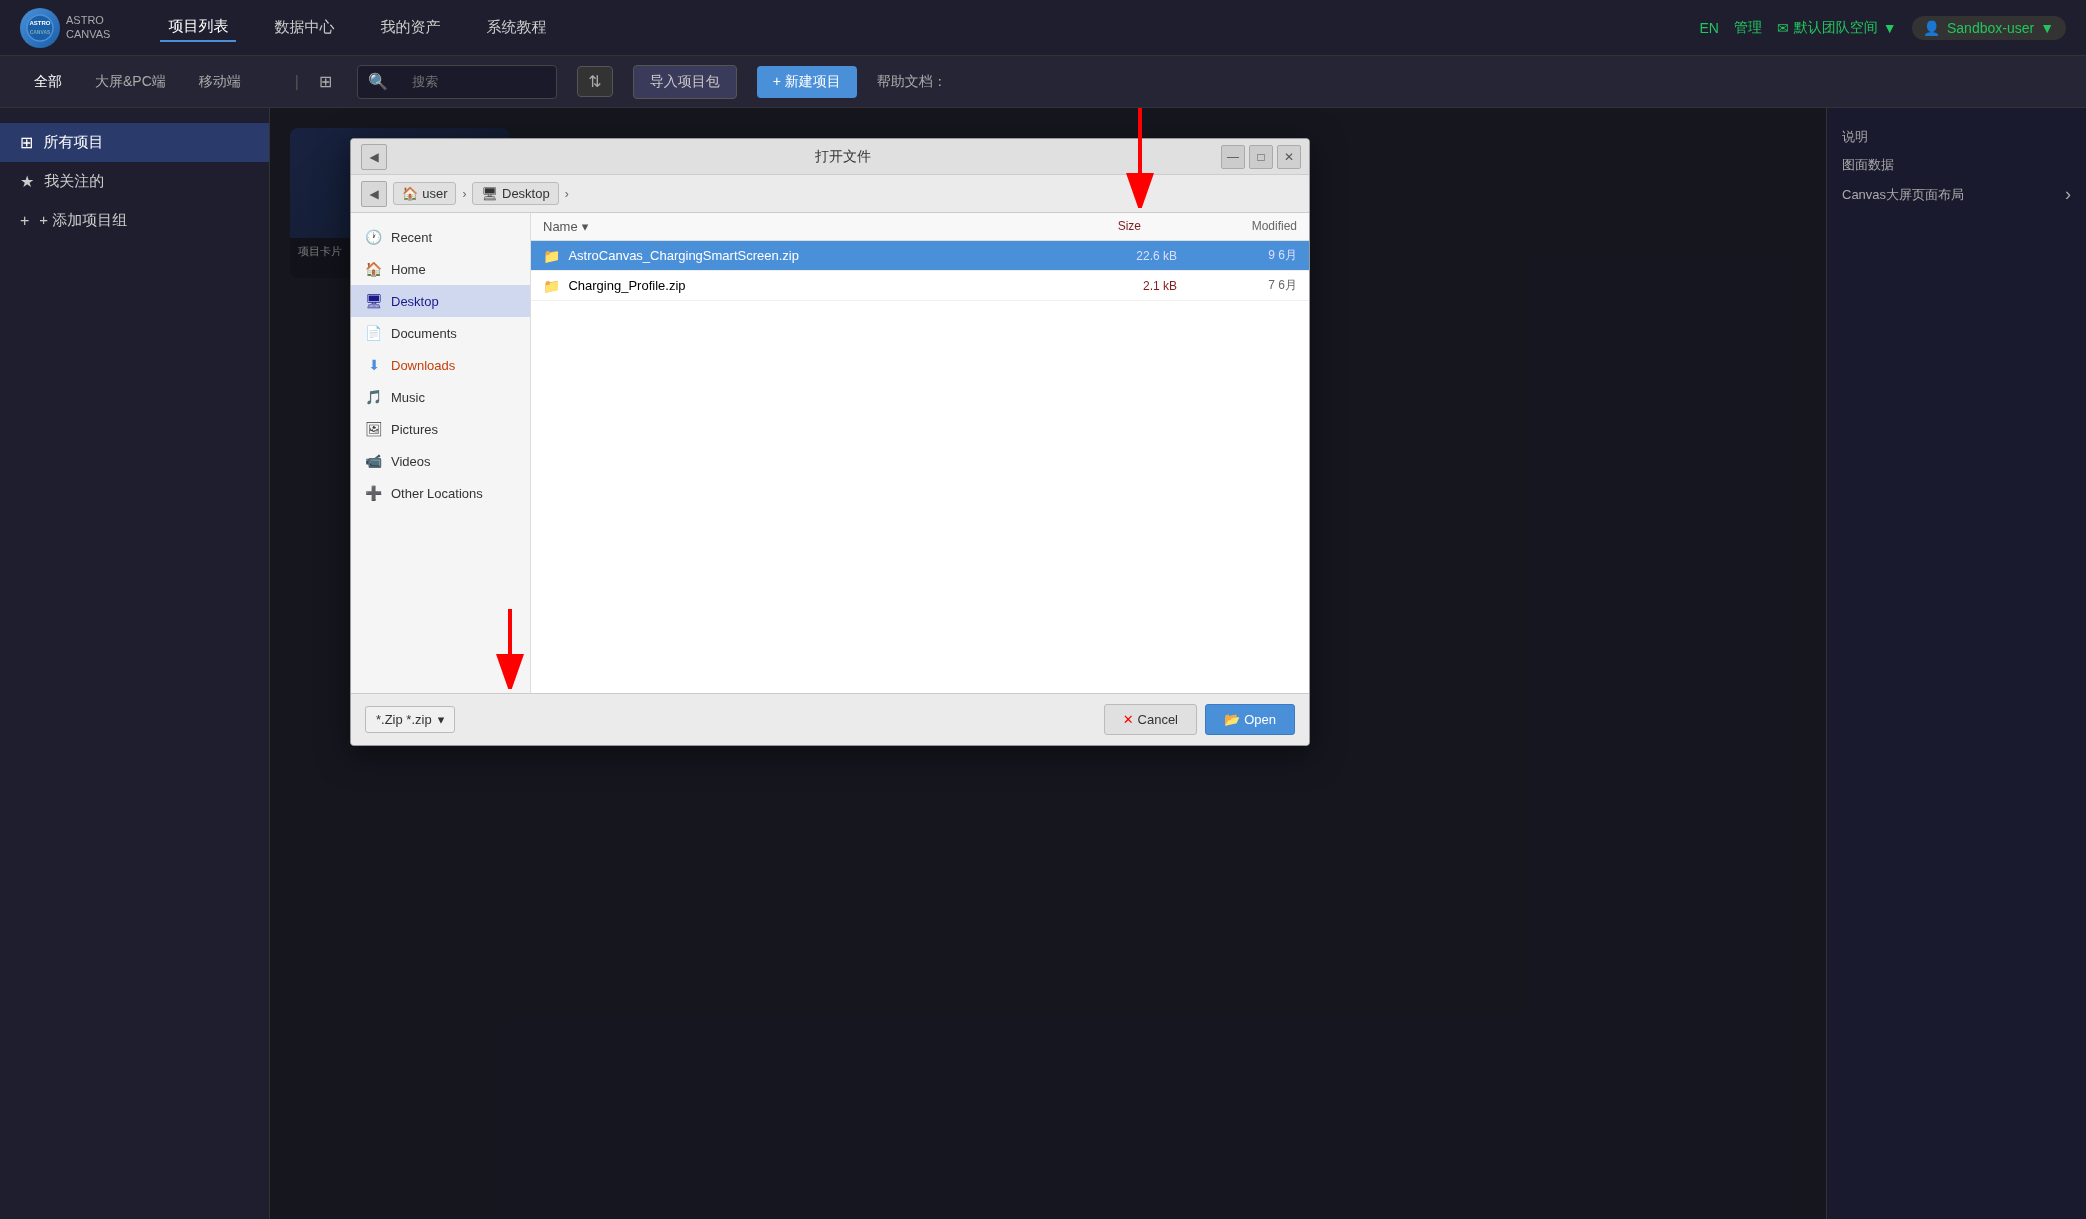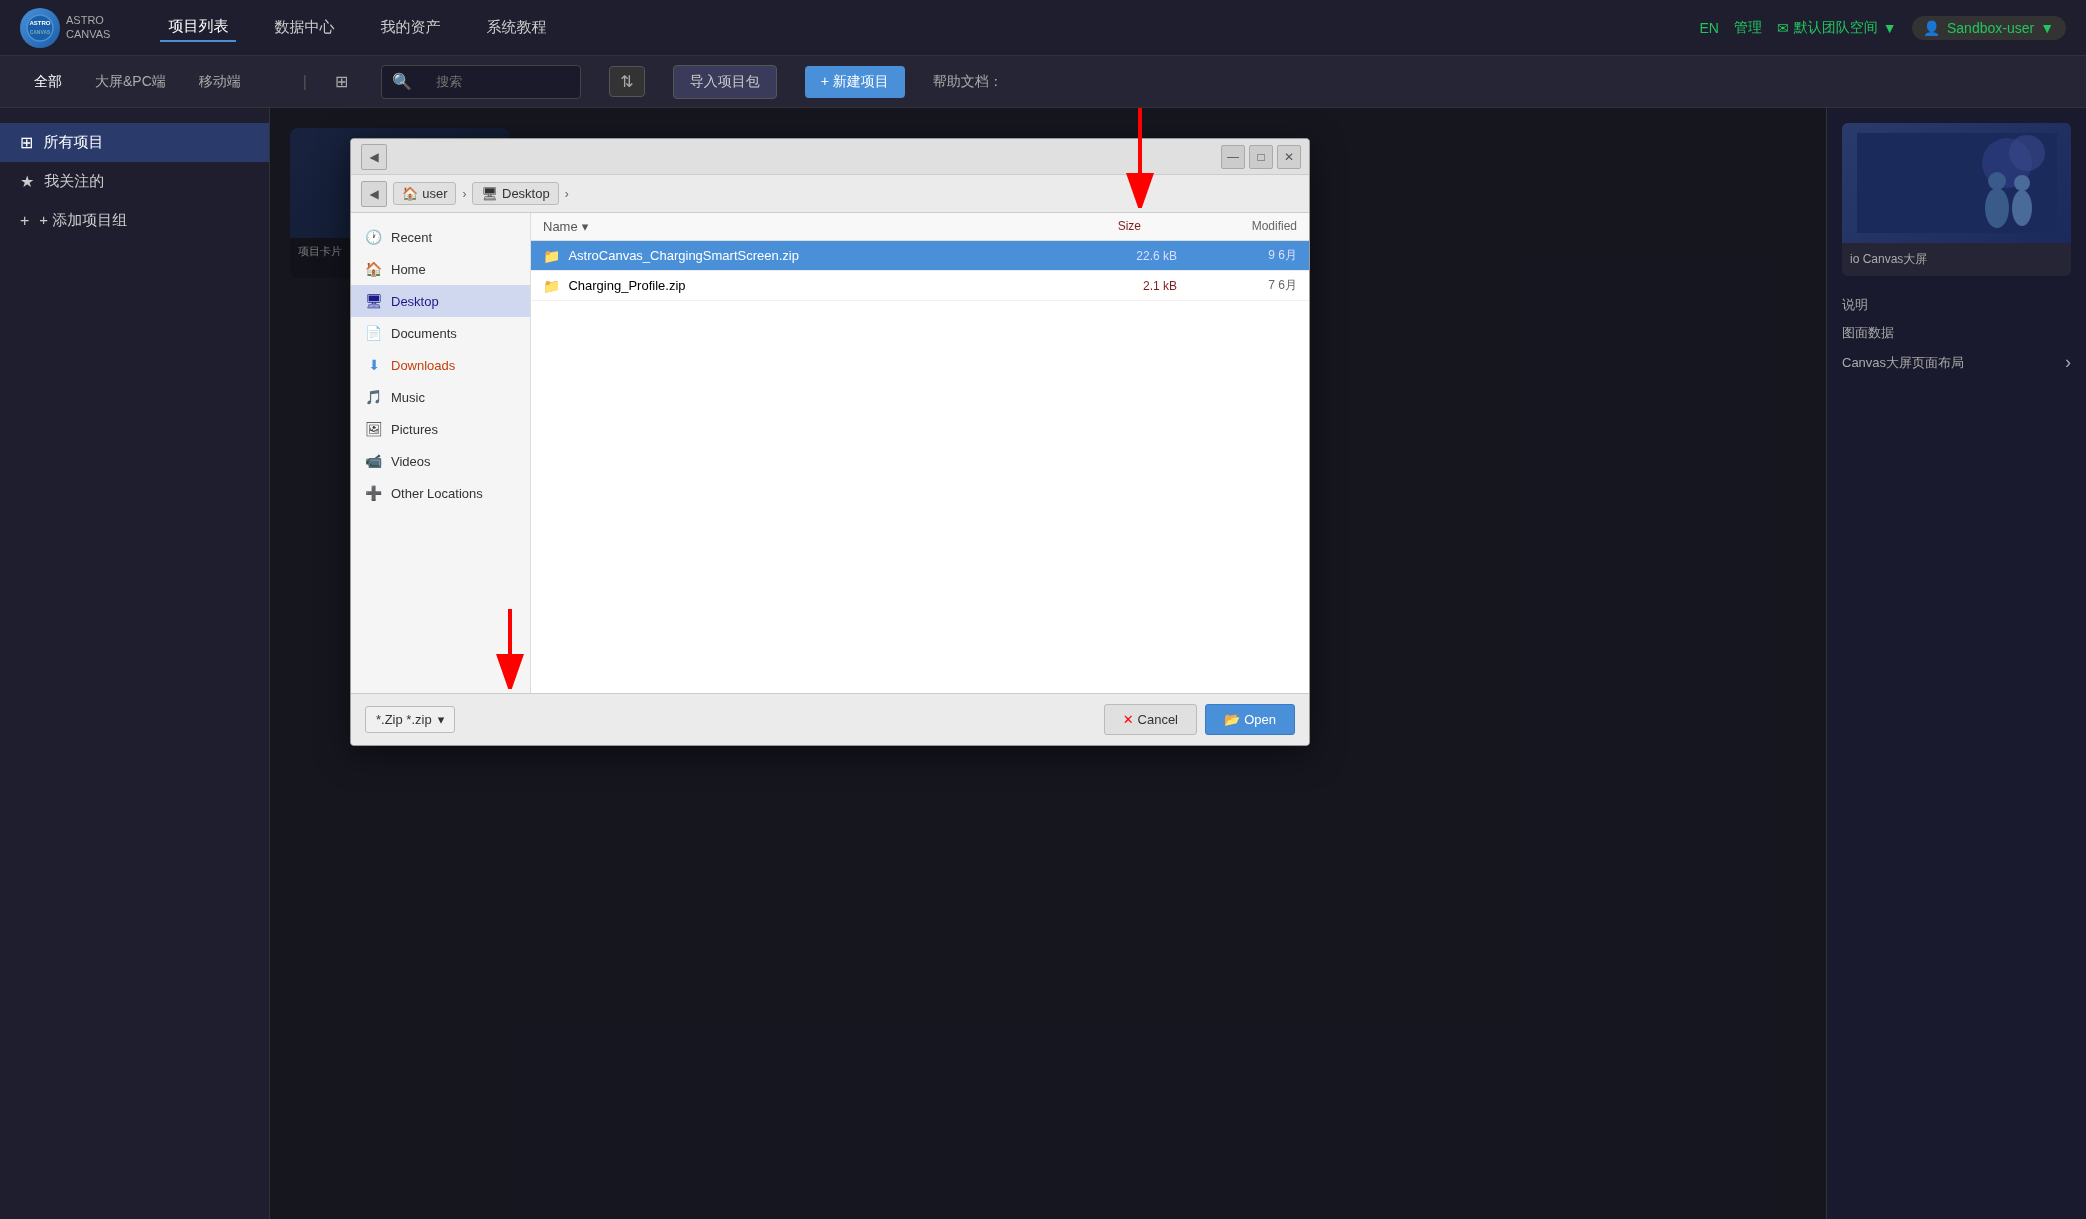--- a/index.html
+++ b/index.html
@@ -48,21 +48,21 @@
       color: #ccc; font-size: 13px; display: flex; align-items: center; gap: 6px;
     }
 
     
     .subnav {
       background: #252535;
       height: 52px;
       display: flex;
       align-items: center;
       padding: 0 20px;
-      gap: 28px;
+      gap: 20px;
       border-bottom: 1px solid #333;
     }
     .subnav-tabs {
       display: flex; gap: 5px; margin-right: 20px;
     }
     .subnav-tab {
       color: #aaa; font-size: 14px; cursor: pointer; padding: 6px 14px; border-radius: 4px;
     }
     .subnav-tab.active { color: white; }
     .subnav-divider { color: #555; }
@@ -404,20 +404,21 @@
               </marker>
             </defs>
           <line x1="30" y1="0" x2="30" y2="85" stroke="red" stroke-width="4" marker-end="url(#ah1)"></line>
         </svg>
       </div>
 
       <div class="file-dialog">
 
         <div class="dialog-titlebar">
           <div class="dialog-nav-btn">◀</div>
+          <div class="dialog-title">打开文件</div>
           <div class="dialog-controls">
             <div class="dialog-ctrl-btn">—</div>
             <div class="dialog-ctrl-btn">□</div>
             <div class="dialog-ctrl-btn close">✕</div>
           </div>
         </div>
 
         <div class="dialog-toolbar">
           <div class="dialog-nav-btn">◀</div>
           <div class="breadcrumb-btn">
@@ -527,37 +528,20 @@
               <span>📂</span>
               <span>Open</span>
             </button>
           </div>
         </div>
       </div>
     </div>
   </div>
 
   <div class="right-panel">
-    <div class="right-card">
-      <div class="right-card-img">
-        <svg width="200" height="100" viewBox="0 0 200 100">
-          <rect width="200" height="100" fill="#1a2a5a"></rect>
-          <circle cx="150" cy="30" r="25" fill="#2a3a7a" opacity="0.8"></circle>
-          <circle cx="170" cy="20" r="18" fill="#3a4a8a" opacity="0.6"></circle>
-
-          <ellipse cx="140" cy="75" rx="12" ry="20" fill="#3a5a8a"></ellipse>
-          <circle cx="140" cy="48" r="9" fill="#3a5a8a"></circle>
-          <ellipse cx="165" cy="75" rx="10" ry="18" fill="#4a6a9a"></ellipse>
-          <circle cx="165" cy="50" r="8" fill="#4a6a9a"></circle>
-        </svg>
-      </div>
-      <div class="right-card-info">
-        <span>io Canvas大屏</span>
-      </div>
-    </div>
     <div style="color:#aaa; font-size:13px; padding:5px 0;">说明</div>
     <div style="color:#aaa; font-size:13px; padding:5px 0;">图面数据</div>
     <div style="color:#aaa; font-size:13px; padding:5px 0; display:flex; justify-content:space-between; align-items:center;">
       <span>Canvas大屏页面布局</span>
       <span class="chevron-right">›</span>
     </div>
   </div>
 </div>
 
 </body></html>

